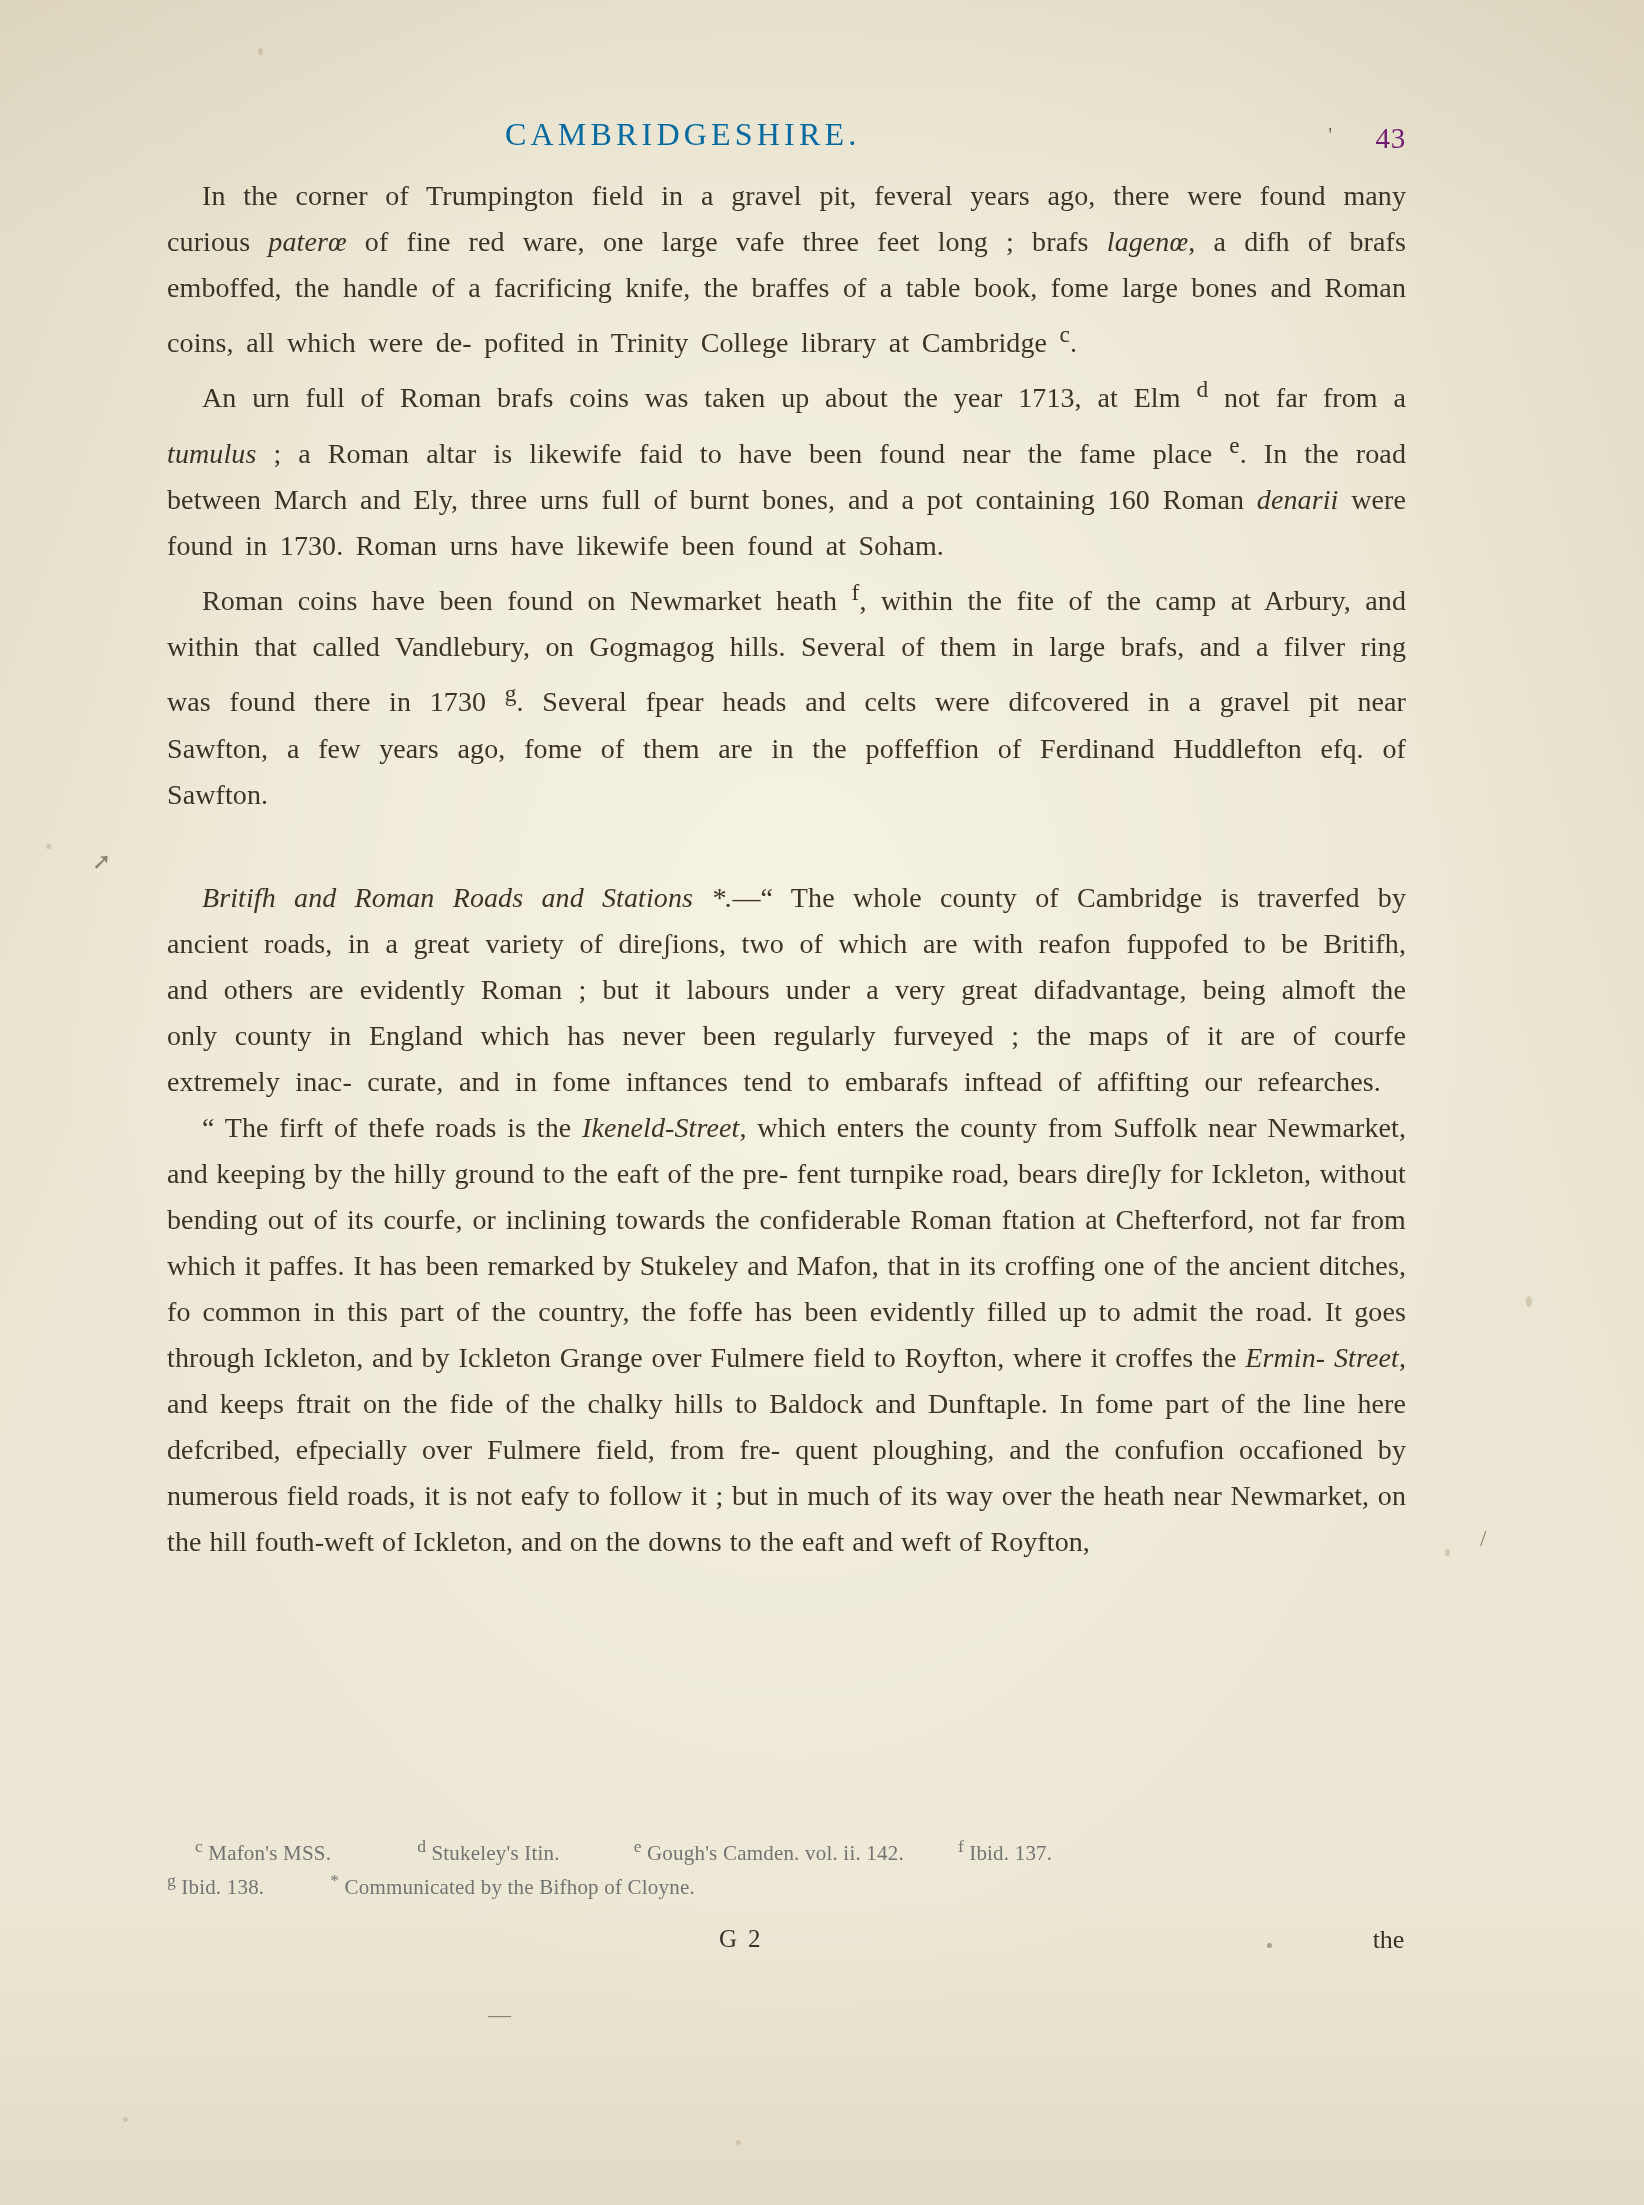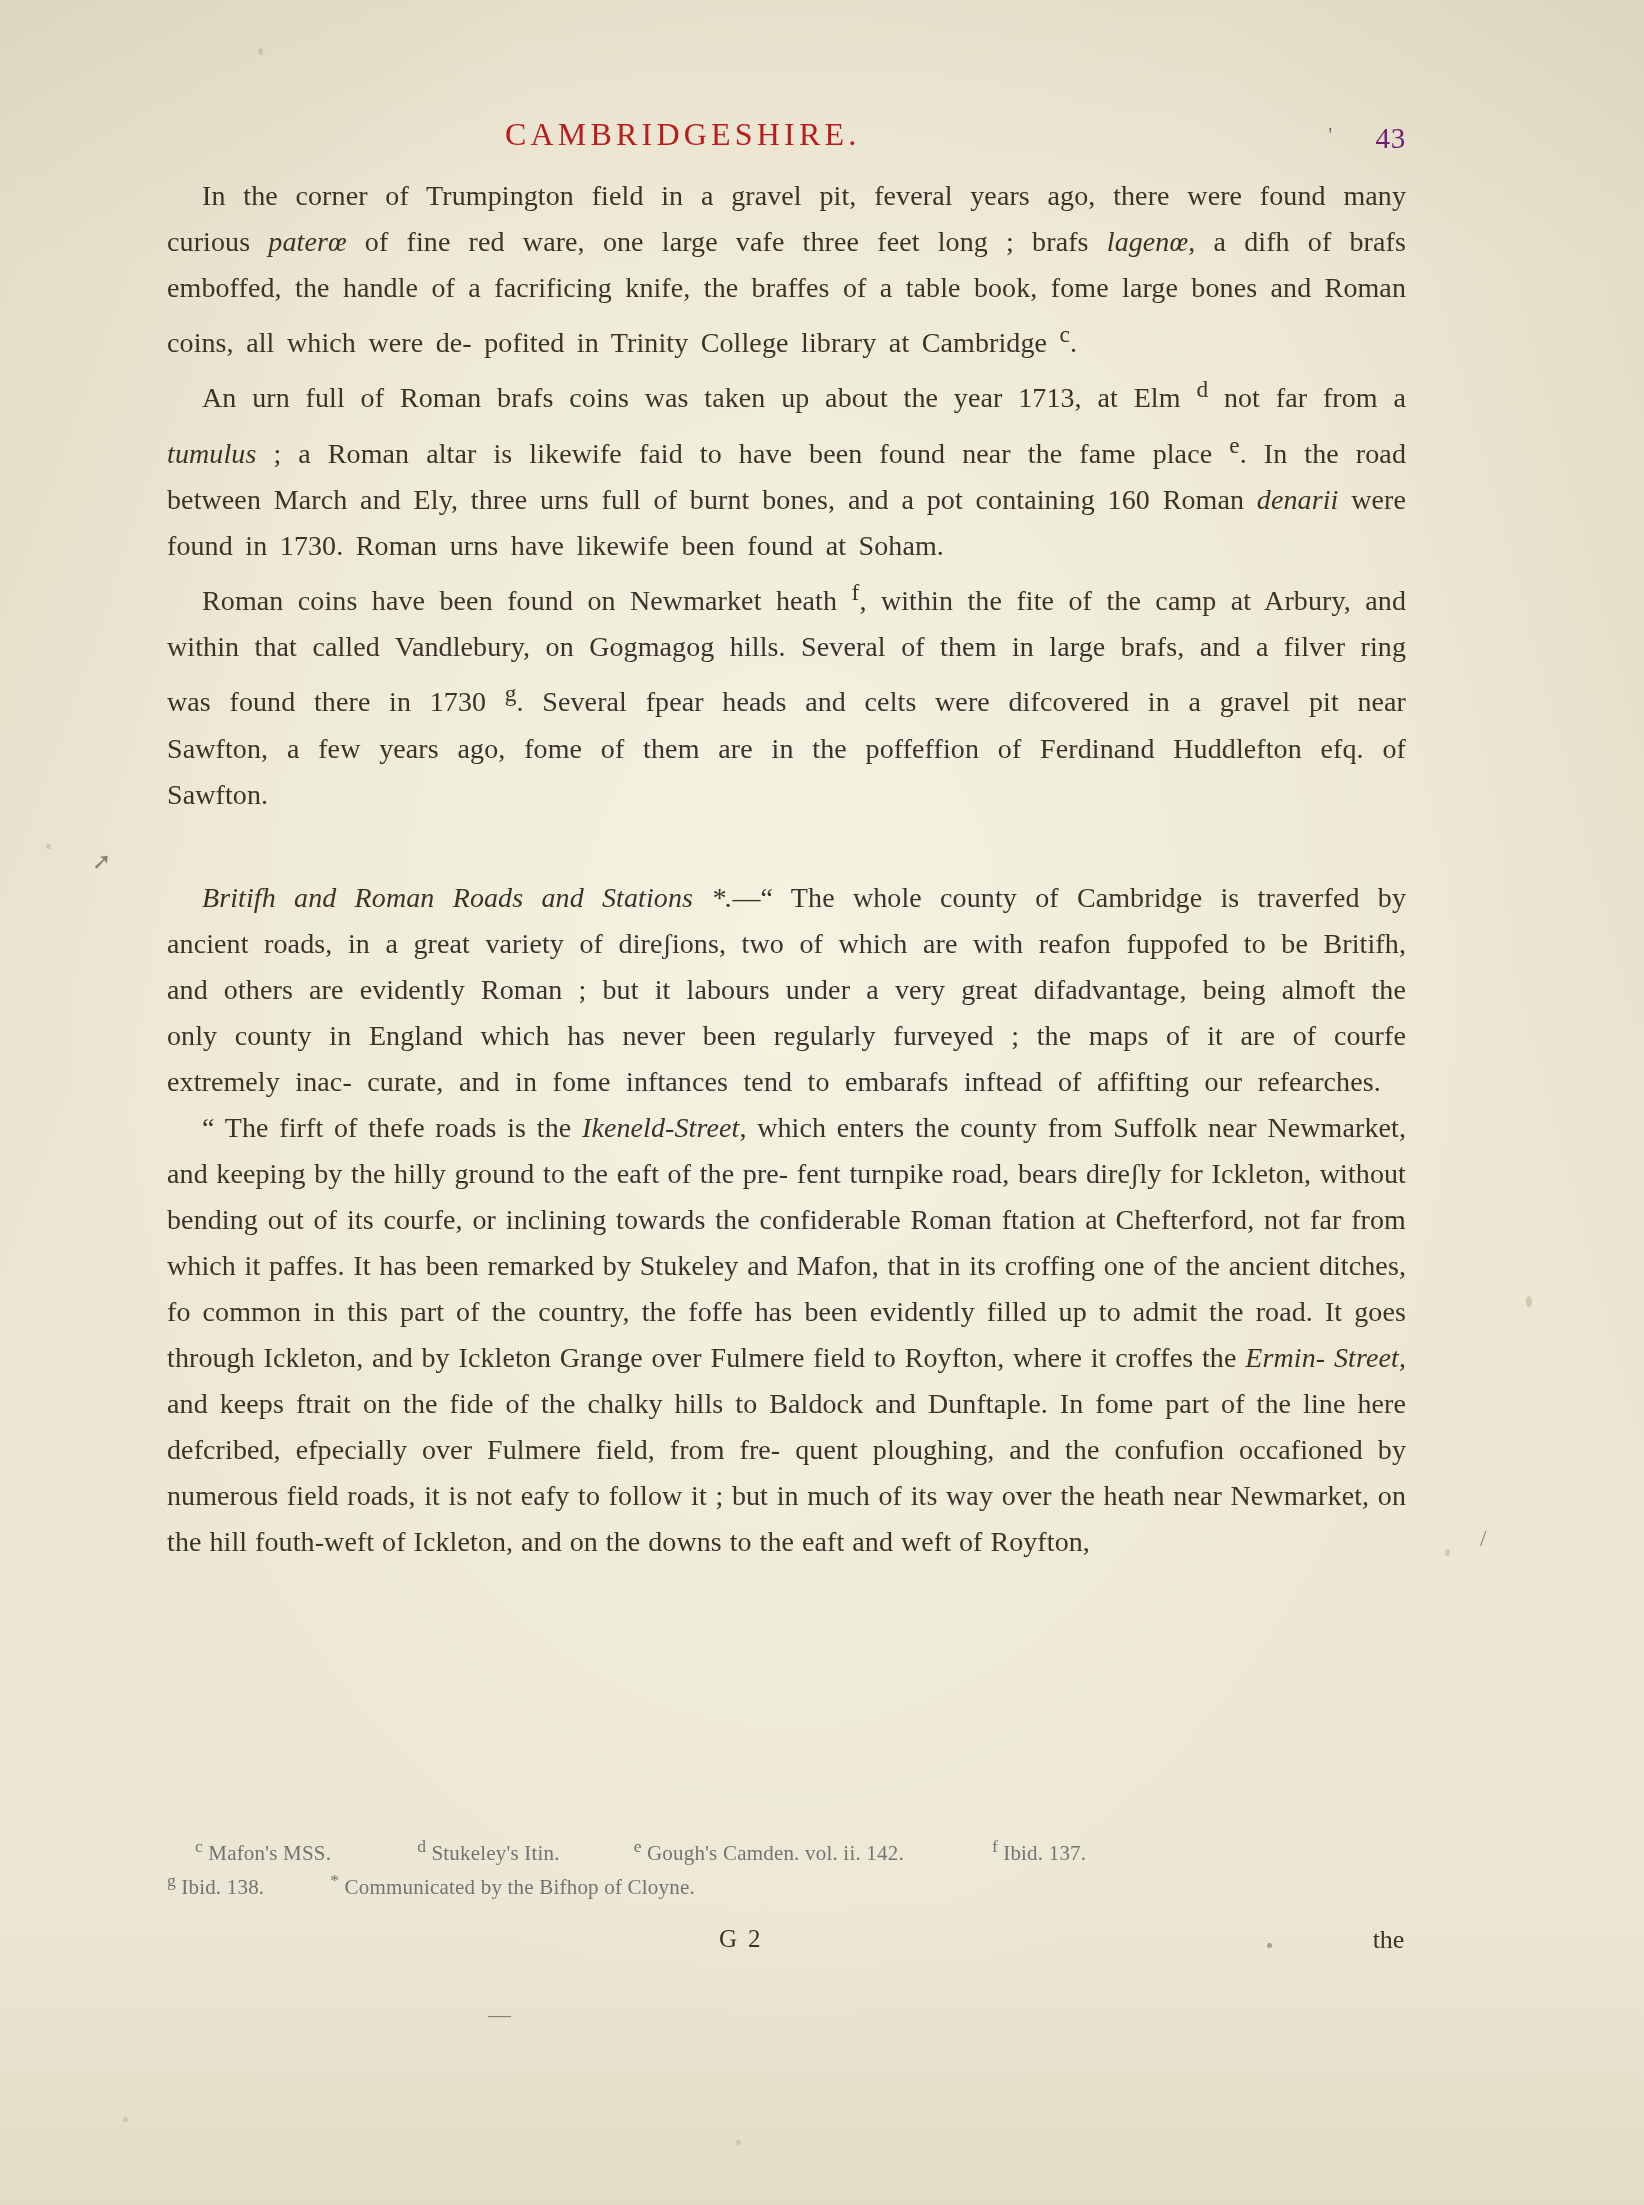--- a/index.html
+++ b/index.html
@@ -50,21 +50,21 @@
   .header {
     position: relative;
     height: 66px;
   }
   .running-title {
     position: absolute;
     left: 338px;
     top: 9.2px;
     font-size: 32px;
     letter-spacing: 4.2px;
-    color: #b91c1c;
+    color: #0369a1;
   }
   .folio {
     position: absolute;
     right: 0px;
     top: 15.3px;
     font-size: 29px;
     color: #701a75;
     letter-spacing: 0.8px;
   }
   .folio-tick {
@@ -118,21 +118,21 @@
     display: flex;
     align-items: baseline;
     height: 34px;
   }
   .fn-row .fn {
     white-space: nowrap;
   }
   .fn-a { margin-left: 28px; }
   .fn-b { margin-left: 86px; }
   .fn-c { margin-left: 74px; }
-  .fn-d { margin-left: 88px; }
+  .fn-d { margin-left: 54px; }
   .fn-e { margin-left: 0px; }
   .fn-f { margin-left: 66px; }
 
   .signature-row {
     position: absolute;
     left: 170px;
     top: 1925px;
     width: 1239px;
     height: 38px;
   }

